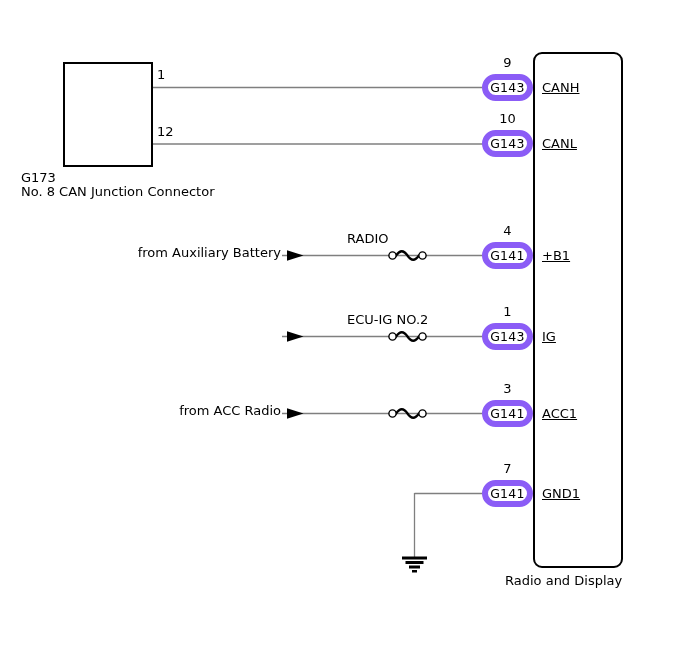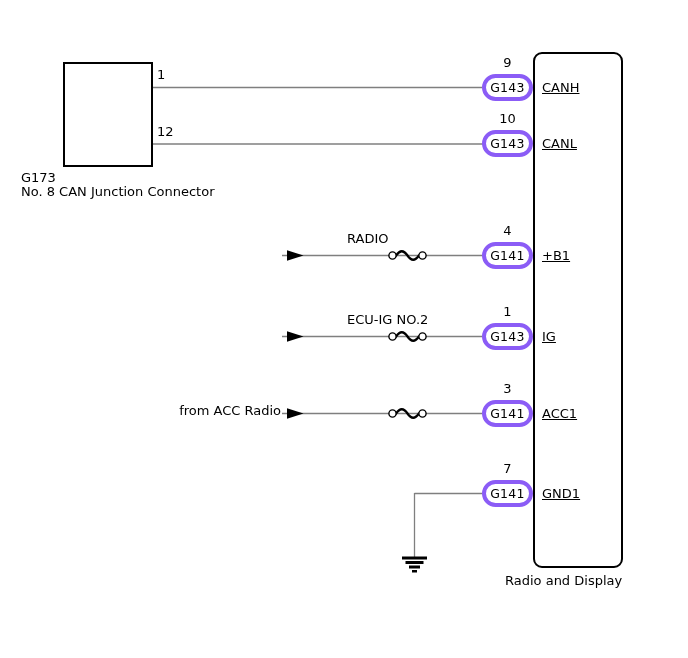--- a/index.html
+++ b/index.html
@@ -27,21 +27,21 @@
   }
   #junction-box{left:63px;top:62px;width:90px;height:105px;z-index:2;}
   #assembly-box{
     left:533px;top:52px;width:90px;height:516px;
     border-width:2.5px;border-radius:9px;z-index:0;
   }
   .oval{
     position:absolute;
     box-sizing:border-box;
     left:482px;width:51px;height:27px;
-    border:4px solid #8b5cf6;border-radius:13.5px;
+    border:6px solid #8b5cf6;border-radius:13.5px;
     background:#fff;z-index:3;
     display:flex;align-items:center;justify-content:center;
     font-size:12.5px;letter-spacing:0.3px;
   }
   .pin{
     position:absolute;left:482px;width:51px;
     text-align:center;font-size:13px;line-height:14px;z-index:2;
   }
   .terminal{left:542px;text-decoration:underline;}
   .src{left:58px;width:223px;text-align:right;}
@@ -106,20 +106,21 @@
   <div class="lbl" style="left:505px;top:573px;">Radio and Display</div>
 
   <div class="pin" style="top:56px;">9</div>
   <div class="oval" style="top:74px;">G143</div>
   <div class="lbl terminal" style="top:80px;">CANH</div>
 
   <div class="pin" style="top:112px;">10</div>
   <div class="oval" style="top:130px;">G143</div>
   <div class="lbl terminal" style="top:136px;">CANL</div>
 
+  <div class="lbl src" style="top:245px;">from Auxiliary Battery</div>
   <div class="lbl fuse-name" style="top:231px;">RADIO</div>
   <div class="pin" style="top:224px;">4</div>
   <div class="oval" style="top:242px;">G141</div>
   <div class="lbl terminal" style="top:248px;">+B1</div>
 
   <div class="lbl fuse-name" style="top:312px;">ECU-IG NO.2</div>
   <div class="pin" style="top:305px;">1</div>
   <div class="oval" style="top:323px;">G143</div>
   <div class="lbl terminal" style="top:329px;">IG</div>
 

